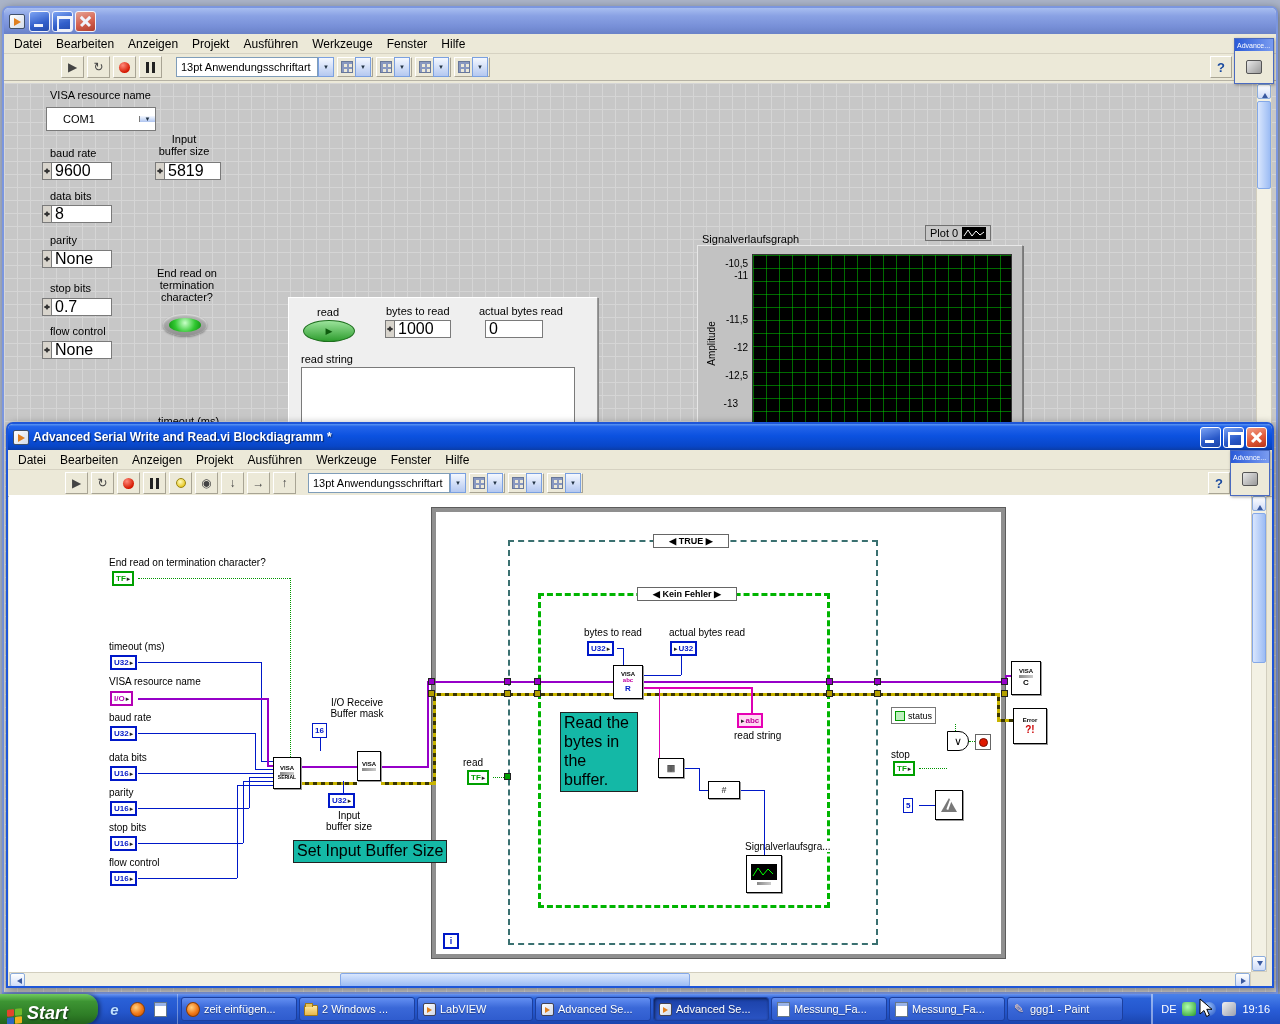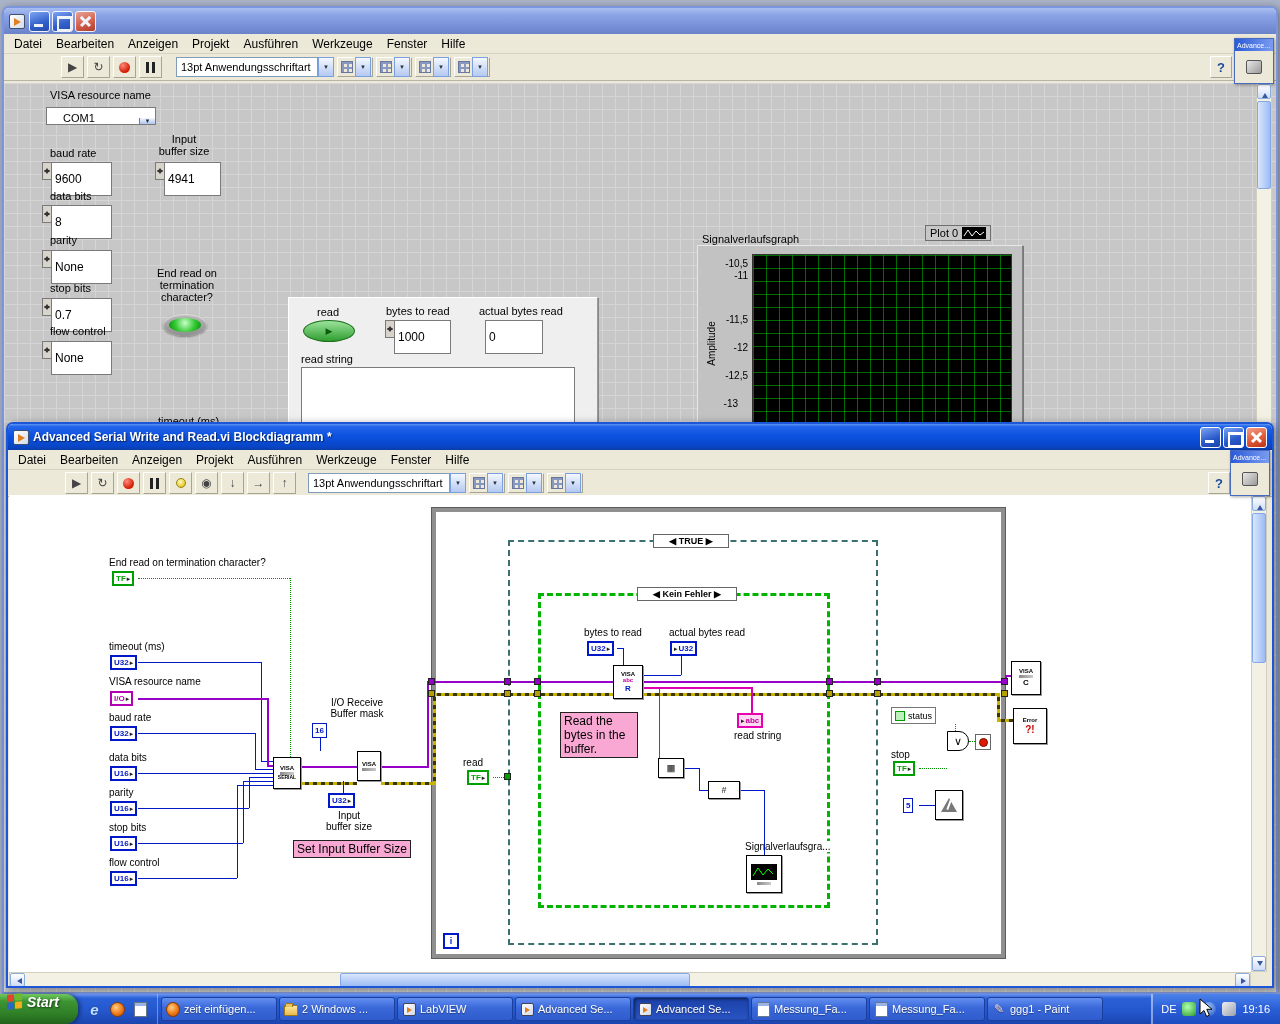--- a/index.html
+++ b/index.html
@@ -39,22 +39,22 @@
 .palette-body{display:flex;align-items:center;justify-content:center;height:32px}
 .tool-glyph{width:16px;height:14px;background:linear-gradient(135deg,#e8e8e8,#9a9a9a);border:1px solid #555;border-radius:2px}
 
 .fp-panel{position:absolute;left:0;top:75px;right:0;bottom:0;background-color:#c7c7c7;background-image:linear-gradient(#d5d5d5 1px,transparent 1px),linear-gradient(90deg,#d5d5d5 1px,transparent 1px);background-size:13px 13px}
 .lvlabel{position:absolute;font-size:11px;color:#000;white-space:nowrap}
 .center{text-align:center}
 .numf{position:absolute;display:flex;height:18px}
 .spin{width:9px;border:1px solid #7a7a7a;border-right:none;background:#d8d4cc;position:relative;flex:none}
 .spin::before{content:"";position:absolute;left:1px;top:2px;border:3px solid transparent;border-bottom:4px solid #333}
 .spin::after{content:"";position:absolute;left:1px;bottom:2px;border:3px solid transparent;border-top:4px solid #333}
-.val{background:#fff;border:1px solid #7a7a7a;font-size:12px;display:flex;align-items:center;padding:16px 3px;flex:1}
-.iocombo{position:absolute;height:18px;display:flex;border:1px solid #7a7a7a;background:#fff;align-items:flex-end}
+.val{background:#fff;border:1px solid #7a7a7a;font-size:16px;display:flex;align-items:center;padding:0 3px;flex:1}
+.iocombo{position:absolute;height:24px;display:flex;border:1px solid #7a7a7a;background:#fff;align-items:center}
 .ioicon{width:13px;background:repeating-linear-gradient(0deg,#b8b8b8 0 3px,#e8e8e8 3px 6px);border-right:1px solid #999;flex:none}
 .combo-val{flex:1;font-size:11px;display:flex;align-items:center;padding-left:3px}
 .com-arrow{width:16px;background:linear-gradient(#f4f8ff,#aec4f0);border-left:1px solid #7a7a7a;font-size:6px;color:#234;display:flex;align-items:center;justify-content:center;flex:none}
 .ledwrap{position:absolute;width:44px;height:22px;border-radius:50%;background:linear-gradient(#b8b8b8,#8f8f8f);display:flex;align-items:center;justify-content:center;box-shadow:inset 0 1px 2px rgba(255,255,255,.7),0 1px 2px rgba(0,0,0,.35)}
 .led{width:32px;height:14px;border-radius:50%;background:radial-gradient(circle at 50% 35%,#c8ffc8,#30c830 55%,#0e8a0e)}
 .subpanel{position:absolute;background:#efefef;border:1px solid;border-color:#fff #9a9a9a #9a9a9a #fff;box-shadow:1px 1px 0 #888}
 .readbtn{position:absolute;width:52px;height:22px;border-radius:50%;background:linear-gradient(#9ce49c,#2f9e2f);border:1px solid #1d6e1d;display:flex;align-items:center;justify-content:center;color:#0e5c0e;font-size:9px}
 .strbox{position:absolute;background:#fff;border:1px solid #7a7a7a}
 .graph-frame{position:absolute;background:#c2c2c2;border:1px solid;border-color:#e8e8e8 #808080 #808080 #e8e8e8;box-shadow:1px 1px 0 #777}
 .plot{position:absolute;background:#000;border:1px solid #333;background-image:linear-gradient(rgba(0,210,0,.5) 1px,transparent 1px),linear-gradient(90deg,rgba(0,210,0,.5) 1px,transparent 1px);background-size:13px 13px}
@@ -70,21 +70,21 @@
 .case-err{border:3px dashed #00b400}
 .case-label{position:absolute;background:#fff;border:1px solid #666;font-size:9px;font-weight:bold;height:14px;display:flex;align-items:center;justify-content:center;padding:0 4px;white-space:nowrap;z-index:5}
 .bdlabel{position:absolute;font-size:10px;white-space:nowrap;background:#fff;padding:0 1px}
 .term{position:absolute;height:15px;background:#fff;display:flex;align-items:center;gap:1px;padding:0 2px;font-weight:bold;font-size:8px;line-height:1;z-index:4}
 .c-g{border:2px solid #00a000;color:#00a000}
 .c-b{border:2px solid #0018c8;color:#0018c8}
 .c-p{border:2px solid #b400b4;color:#b400b4}
 .c-pk{border:2px solid #e600b4;color:#c00098;background:#ffd8f2}
 .cn{border-width:1px}
 .arr{color:#222;font-size:7px;font-weight:normal}
-.note{position:absolute;background:#f9a8d4;border:1px solid #222;font-size:12px;line-height:1.18;padding:1px 3px;z-index:6}
+.note{position:absolute;background:#14b8a6;border:1px solid #222;font-size:16px;line-height:1.18;padding:1px 3px;z-index:6}
 .wire{position:absolute;z-index:1}
 .w-b{background:#0018c8}
 .w-p{background:#9600c8}
 .w-pk{background:#dc00b4}
 .w-err-h{background:repeating-linear-gradient(90deg,#c8b400 0 4px,#3a3600 4px 8px)}
 .w-err-v{background:repeating-linear-gradient(0deg,#c8b400 0 4px,#3a3600 4px 8px)}
 .w-gd-h{border-top:1px dotted #009600}
 .w-gd-v{border-left:1px dotted #009600}
 .tunnel{position:absolute;width:7px;height:7px;border:1px solid #222;z-index:7}
 .tn-p{background:#9600c8}.tn-e{background:#b4a000}.tn-g{background:#00a000}
@@ -105,21 +105,21 @@
 .sb-btn::after{content:"";position:absolute}
 .sb-up::after{left:4px;top:5px;border:3px solid transparent;border-bottom:5px solid #3a5aa0}
 .sb-down::after{left:4px;top:4px;border:3px solid transparent;border-top:5px solid #3a5aa0}
 .sb-left::after{left:3px;top:4px;border:3px solid transparent;border-right:5px solid #3a5aa0}
 .sb-right::after{left:5px;top:4px;border:3px solid transparent;border-left:5px solid #3a5aa0}
 .sb-thumb{position:absolute;background:linear-gradient(90deg,#d9e6fd,#9cbcf4);border:1px solid #84a8e8;border-radius:2px}
 .sb-thumb-h{background:linear-gradient(180deg,#d9e6fd,#9cbcf4)}
 .sb-corner{position:absolute;background:#ece9d8}
 
 .taskbar{position:absolute;left:0;top:994px;width:1280px;height:30px;display:flex;align-items:stretch;background:linear-gradient(180deg,#6a96f2 0%,#2a61d8 14%,#2456cc 60%,#1a44ae 100%);z-index:90}
-.startbtn{width:78px;flex:none;background:linear-gradient(180deg,#70c95e 0%,#3d9433 25%,#2e7d26 70%,#22631c 100%);border-radius:0 13px 13px 0;display:flex;align-items:flex-start;gap:5px;padding-left:7px;color:#fff;font-weight:bold;font-style:italic;font-size:14px;text-shadow:1px 1px 2px rgba(0,0,0,.6);box-shadow:2px 0 4px rgba(0,0,0,.45)}
+.startbtn{width:98px;flex:none;background:linear-gradient(180deg,#70c95e 0%,#3d9433 25%,#2e7d26 70%,#22631c 100%);border-radius:0 13px 13px 0;display:flex;align-items:flex-end;gap:5px;padding-left:7px;color:#fff;font-weight:bold;font-style:italic;font-size:18px;text-shadow:1px 1px 2px rgba(0,0,0,.6);box-shadow:2px 0 4px rgba(0,0,0,.45)}
 .flag{width:15px;height:15px;display:grid;grid-template-columns:1fr 1fr;grid-template-rows:1fr 1fr;gap:1px;transform:skewY(-6deg);flex:none}
 .flag i{border-radius:1px}
 .qlaunch{display:flex;align-items:center;gap:6px;padding:0 8px;border-right:1px solid rgba(255,255,255,.35);flex:none}
 .qlico{width:17px;height:17px;display:flex;align-items:center;justify-content:center}
 .ie-e{color:#bfe0ff;font-size:15px;font-weight:bold;font-style:italic;text-shadow:0 0 2px #1a3a8a}
 .ff-ball{width:15px;height:15px;border-radius:50%;background:radial-gradient(circle at 38% 35%,#ffd080,#f07818 55%,#b84c08);border:1px solid #8a3c00}
 .doc-ico{width:13px;height:15px;background:#fff;border:1px solid #678;box-shadow:inset 0 3px 0 #9ab4e8}
 .tasks{display:flex;align-items:center;gap:2px;padding-left:3px;overflow:hidden;flex:1}
 .task{width:116px;height:24px;flex:none;background:linear-gradient(180deg,#638ff2,#3a68d8 45%,#2f5cce);border:1px solid #1c3f9e;border-radius:3px;display:flex;align-items:center;gap:4px;padding:0 4px;color:#fff;font-size:11px;white-space:nowrap;overflow:hidden;text-shadow:0 1px 1px rgba(0,0,0,.4)}
 .task.active{background:linear-gradient(180deg,#1b41a8,#2a54c4);box-shadow:inset 1px 1px 3px rgba(0,0,0,.55)}
@@ -215,21 +215,21 @@
       <span class="spin"></span>
       <span class="val">9600</span>
     </div>
 
     <div class="lvlabel center" style="left:140px;top:50px;width:80px">
       <span style="display:block">Input</span>
       <span style="display:block">buffer size</span>
     </div>
     <div class="numf" style="left:151px;top:79px;width:66px">
       <span class="spin"></span>
-      <span class="val">4941</span>
+      <span class="val">5819</span>
     </div>
 
     <span class="lvlabel" style="left:46px;top:107px">data bits</span>
     <div class="numf" style="left:38px;top:122px;width:70px">
       <span class="spin"></span>
       <span class="val">8</span>
     </div>
 
     <span class="lvlabel" style="left:46px;top:151px">parity</span>
     <div class="numf" style="left:38px;top:167px;width:70px">

